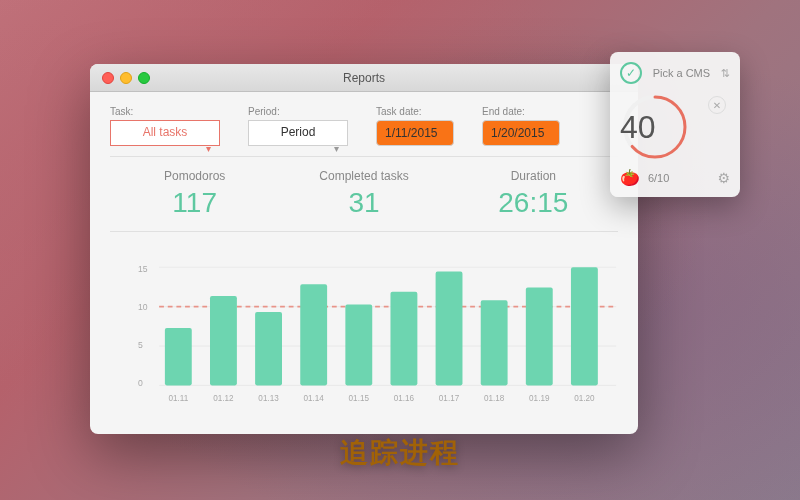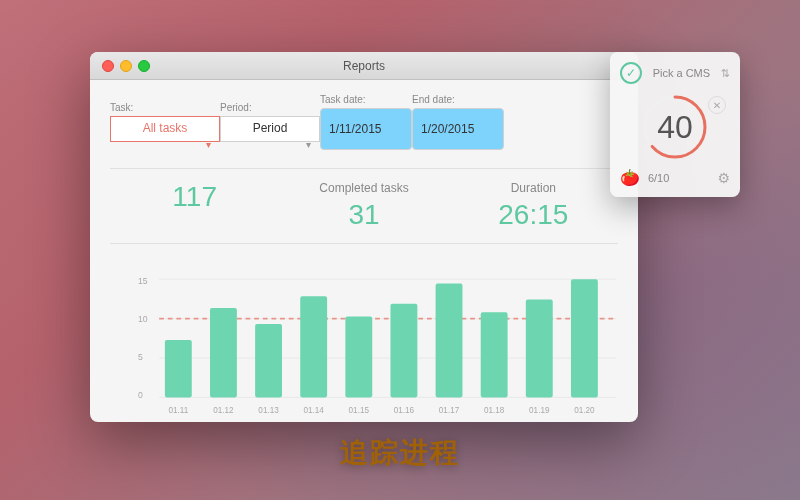--- a/index.html
+++ b/index.html
@@ -17,21 +17,21 @@
     .bg-overlay {
       position: absolute;
       inset: 0;
       background: radial-gradient(ellipse at 30% 40%, rgba(180,100,110,0.6) 0%, transparent 60%),
                   radial-gradient(ellipse at 70% 60%, rgba(120,90,130,0.5) 0%, transparent 60%);
     }
 
     
     .reports-window {
       position: absolute;
-      top: 52px;
+      top: 64px;
       left: 90px;
       width: 548px;
       height: 370px;
       background: #f5f5f5;
       border-radius: 8px;
       box-shadow: 0 20px 60px rgba(0,0,0,0.4);
       overflow: hidden;
     }
 
     .window-titlebar {
@@ -69,23 +69,23 @@
       font-weight: 500;
     }
 
     .window-content {
       padding: 14px 20px 10px;
     }
 
     
     .controls-row {
       display: flex;
-      gap: 0;
-      align-items: center;
-      margin-bottom: 18px;
+      gap: 28px;
+      align-items: flex-start;
+      margin-bottom: 10px;
     }
 
     .control-group {
       display: flex;
       flex-direction: column;
       gap: 3px;
     }
 
     .control-label {
       font-size: 10px;
@@ -118,28 +118,28 @@
       margin-left: auto;
       font-size: 10px;
       color: #999;
     }
 
     .control-select.task-select .control-select-arrow {
       color: #e8756a;
     }
 
     .control-input {
-      background: #7dd3fc;
+      background: #f97316;
       border: 1px solid #d0d0d0;
       border-radius: 4px;
-      padding: 20px 8px;
+      padding: 4px 8px;
       font-size: 12px;
       color: #333;
       height: 26px;
-      width: 92px;
+      width: 78px;
     }
 
     
     .stats-row {
       display: flex;
       justify-content: space-around;
       margin-bottom: 16px;
       border-top: 1px solid #e0e0e0;
       border-bottom: 1px solid #e0e0e0;
       padding: 12px 0;
@@ -229,21 +229,21 @@
 
     .timer-arrows {
       font-size: 11px;
       color: #aaa;
     }
 
     .timer-display {
       position: relative;
       display: flex;
       align-items: center;
-      justify-content: center;
+      justify-content: flex-start;
       margin-bottom: 6px;
     }
 
     .timer-circle {
       width: 70px;
       height: 70px;
     }
 
     .timer-number {
       position: absolute;
@@ -333,20 +333,21 @@
       <div class="control-group">
         <span class="control-label">End date:</span>
         <div class="control-input" style="display:flex;align-items:center;font-size:12px;color:#333;">
           <span>1/20/2015</span>
         </div>
       </div>
     </div>
 
     <div class="stats-row">
       <div class="stat-item">
+        <div class="stat-label">Pomodoros</div>
         <div class="stat-value">117</div>
       </div>
       <div class="stat-item">
         <div class="stat-label">Completed tasks</div>
         <div class="stat-value">31</div>
       </div>
       <div class="stat-item">
         <div class="stat-label">Duration</div>
         <div class="stat-value">26:15</div>
       </div>

